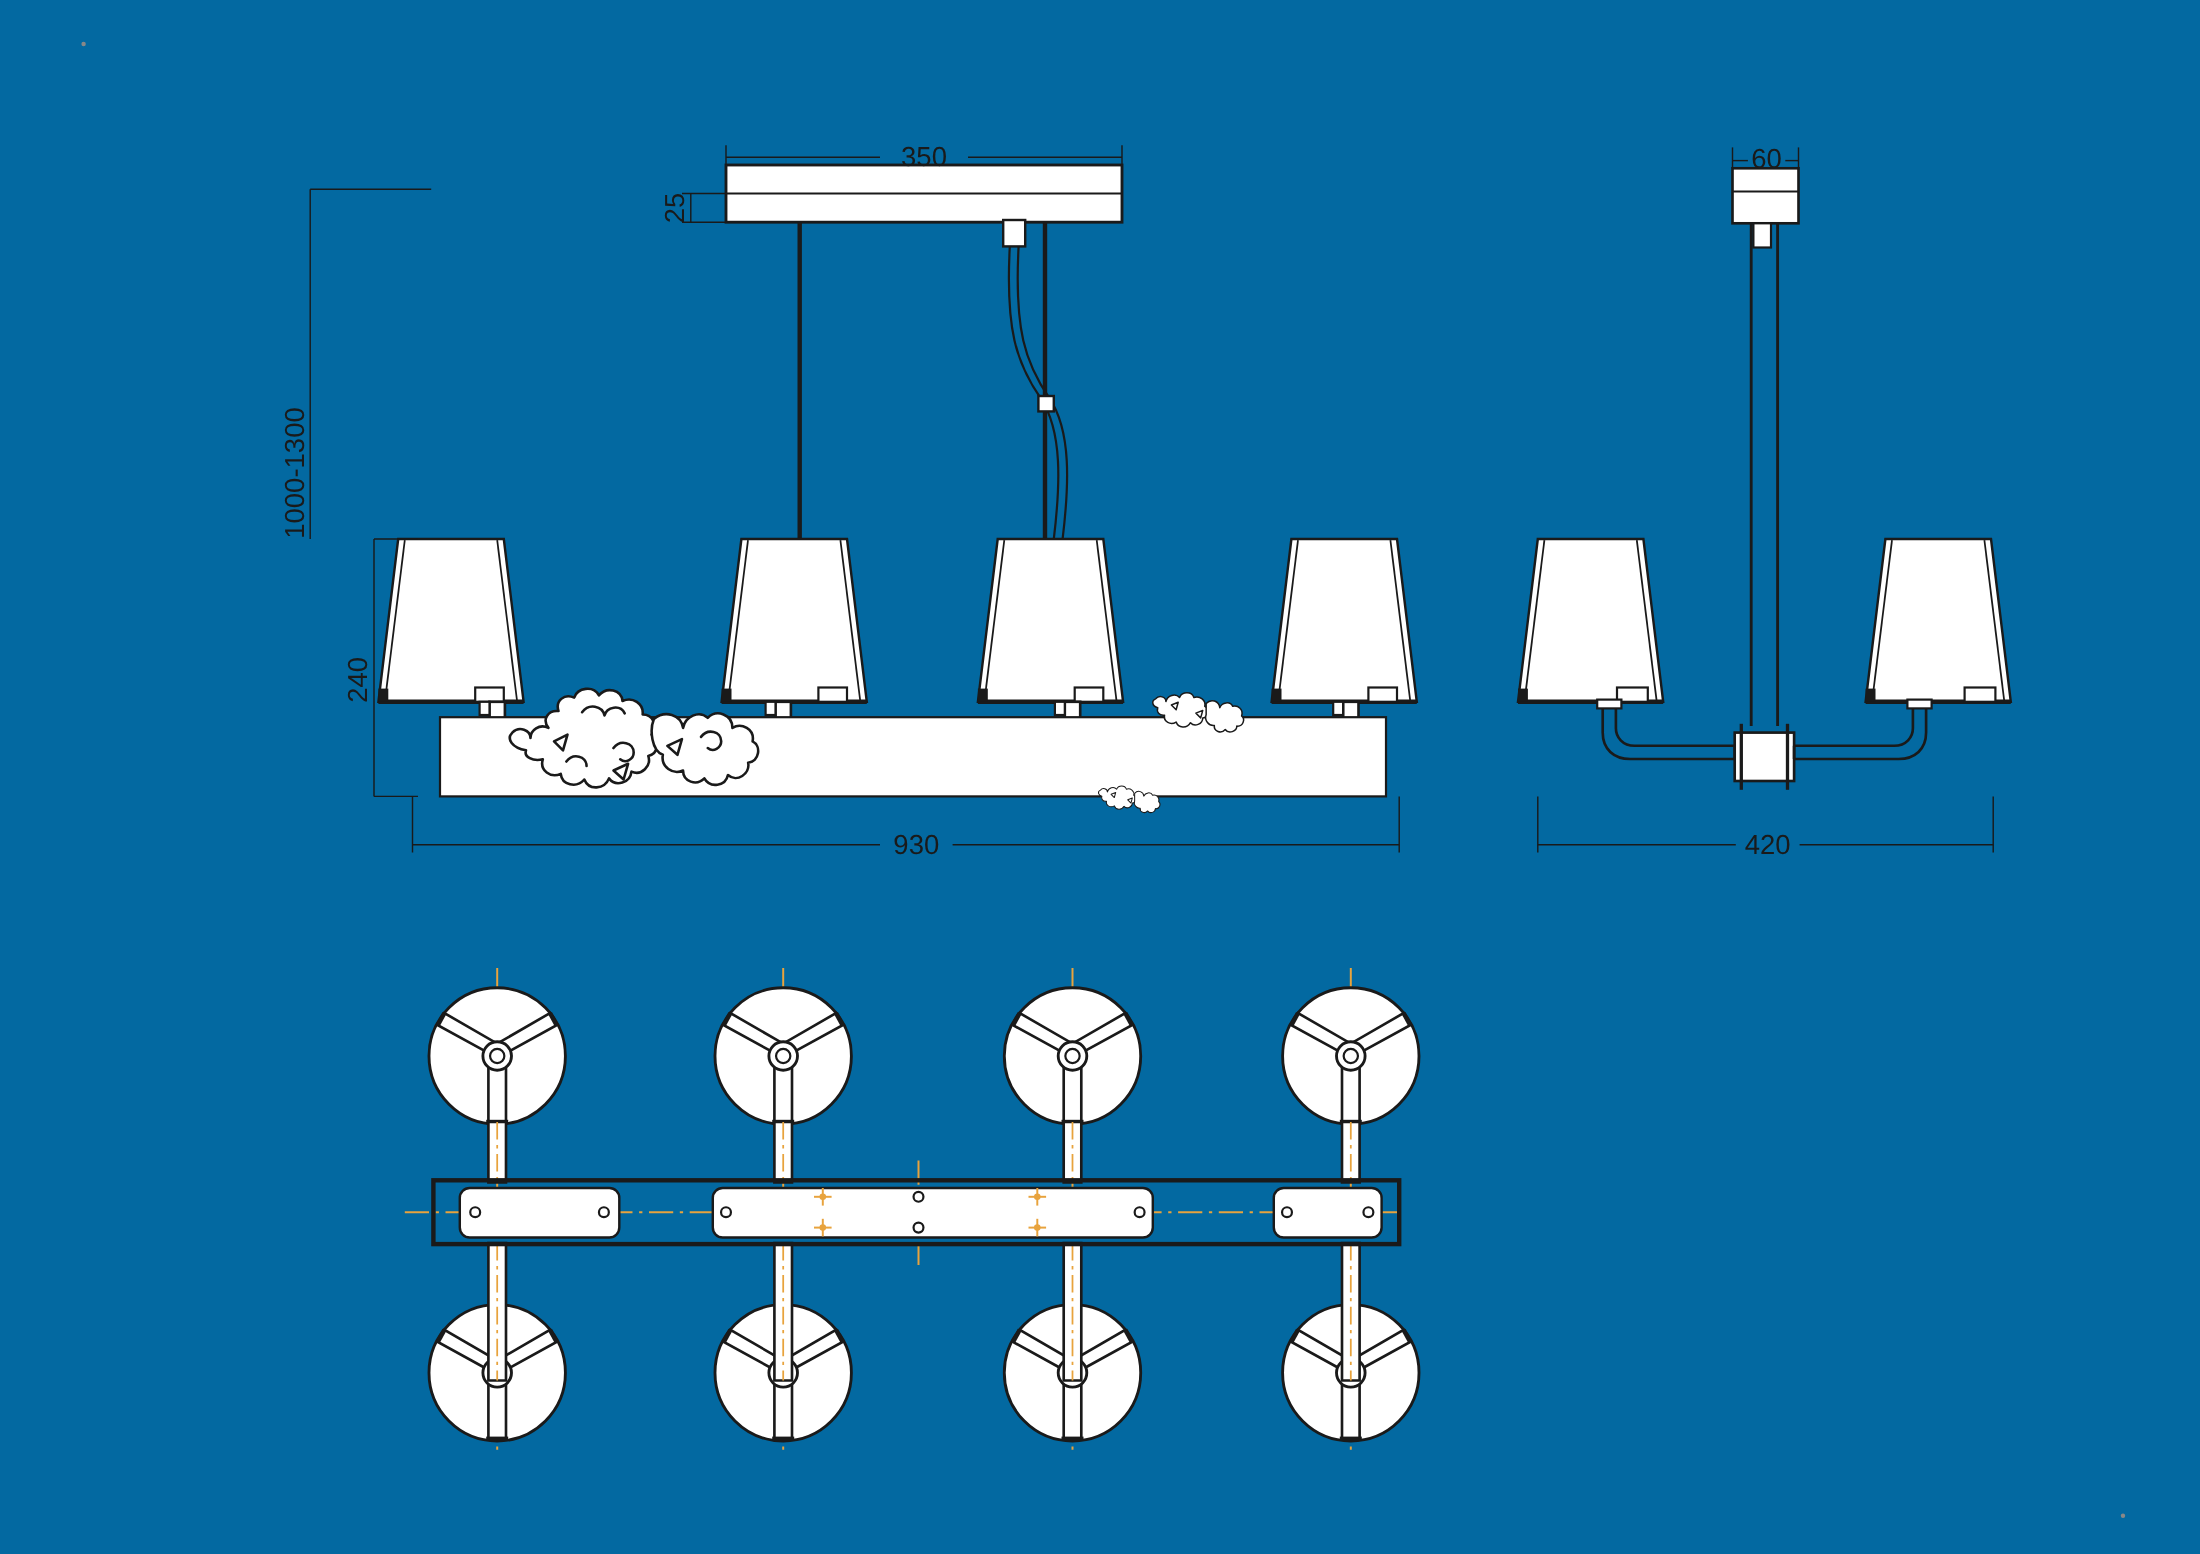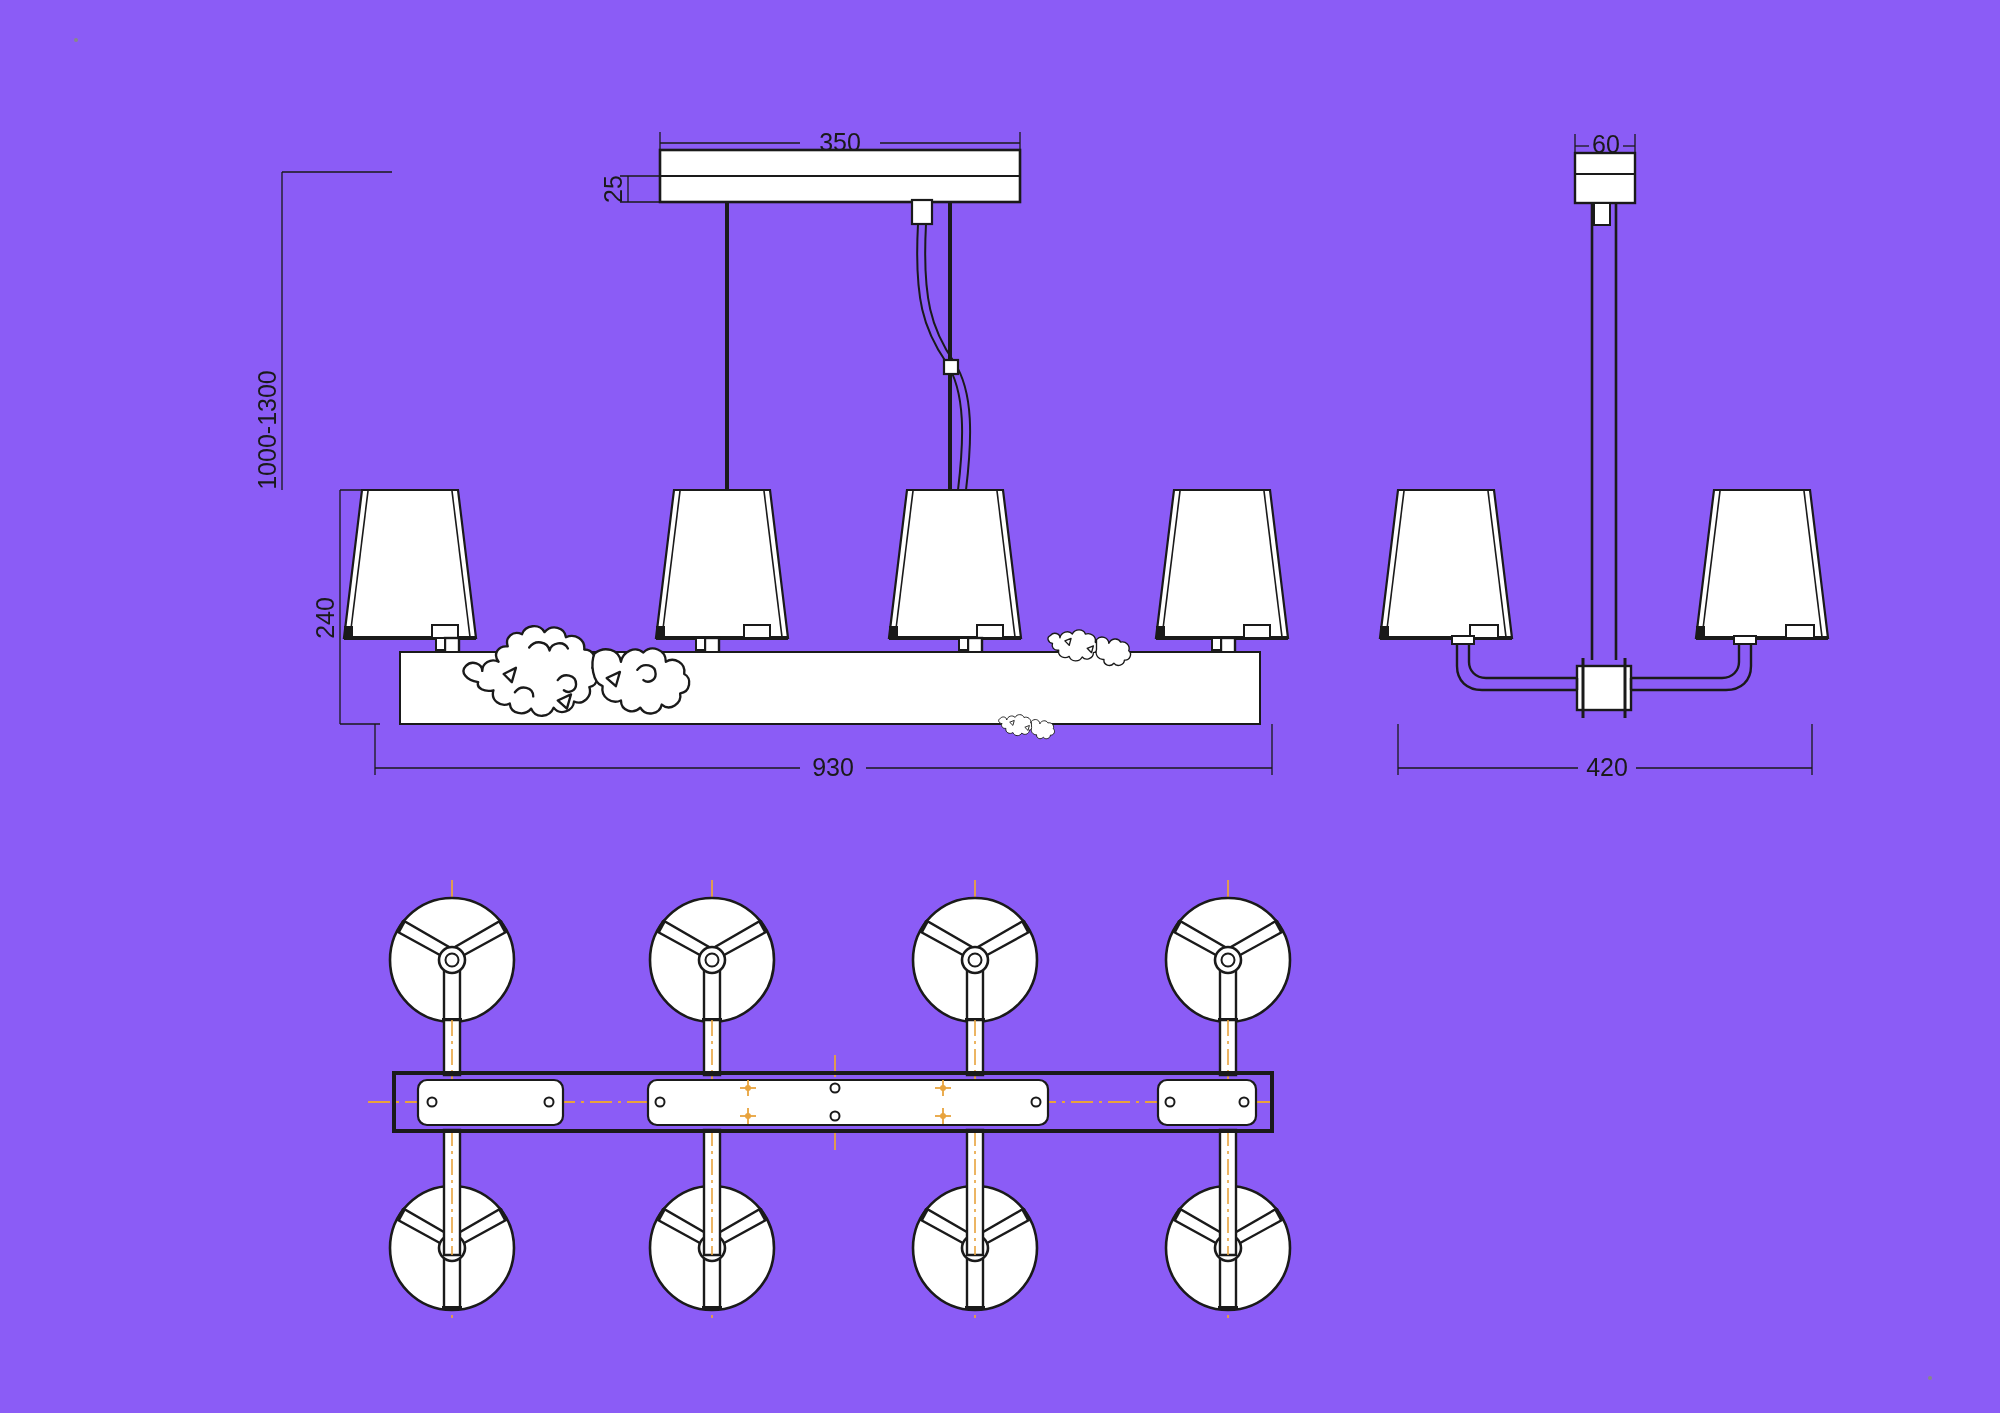--- a/index.html
+++ b/index.html
@@ -1,17 +1,17 @@
 <!DOCTYPE html>
 <html><head>
 <meta charset="utf-8">
 <style>
   html,body{margin:0;padding:0;background:#ffffff;}
   body{font-family:"Liberation Sans",sans-serif;}
-  #sheet{position:relative;width:2000px;height:1413px;background:#8b5cf6;overflow:hidden;}
+  #sheet{position:relative;width:2000px;height:1413px;background:#0369a1;overflow:hidden;}
   #sheet svg{position:absolute;left:0;top:0;width:2000px;height:1413px;}
   .dimtext{font-family:"Liberation Sans",sans-serif;font-size:25px;fill:#1a1a1a;}
 </style>
 </head>
 <body>
 
 <div id="sheet">
 
 <svg viewBox="0 0 2000 1413" xmlns="http://www.w3.org/2000/svg">
 

